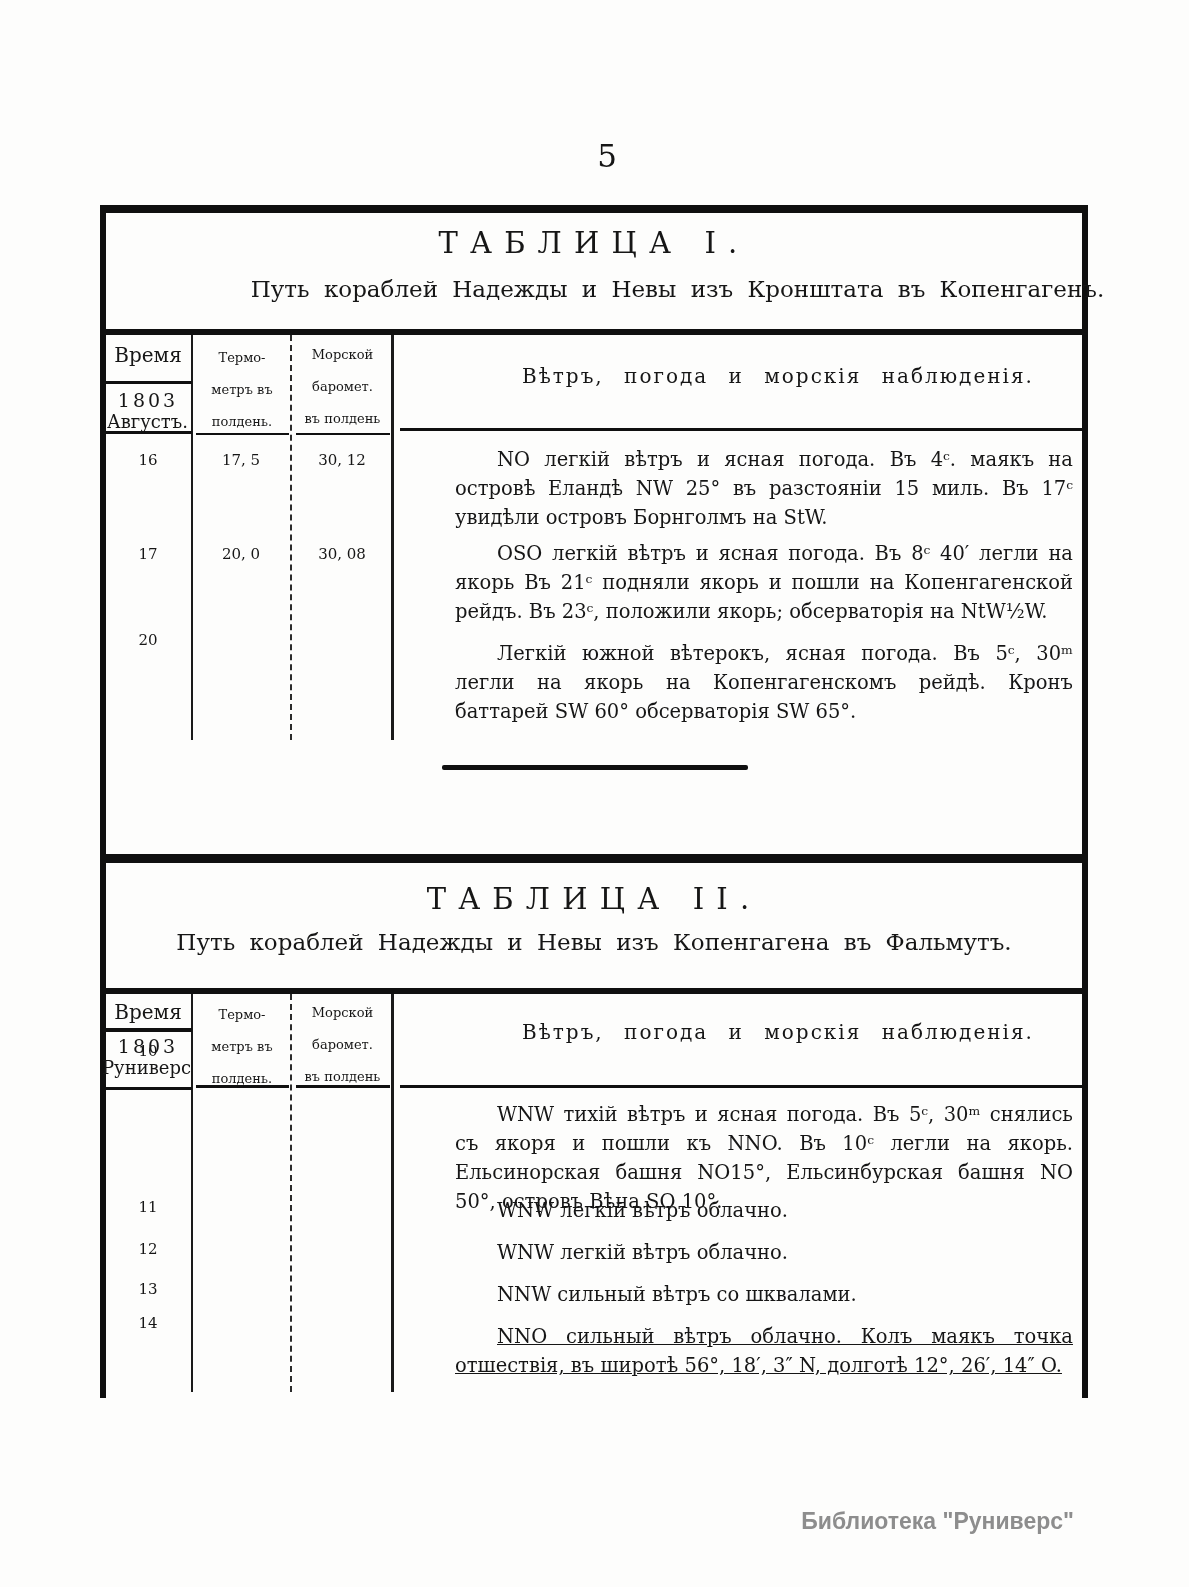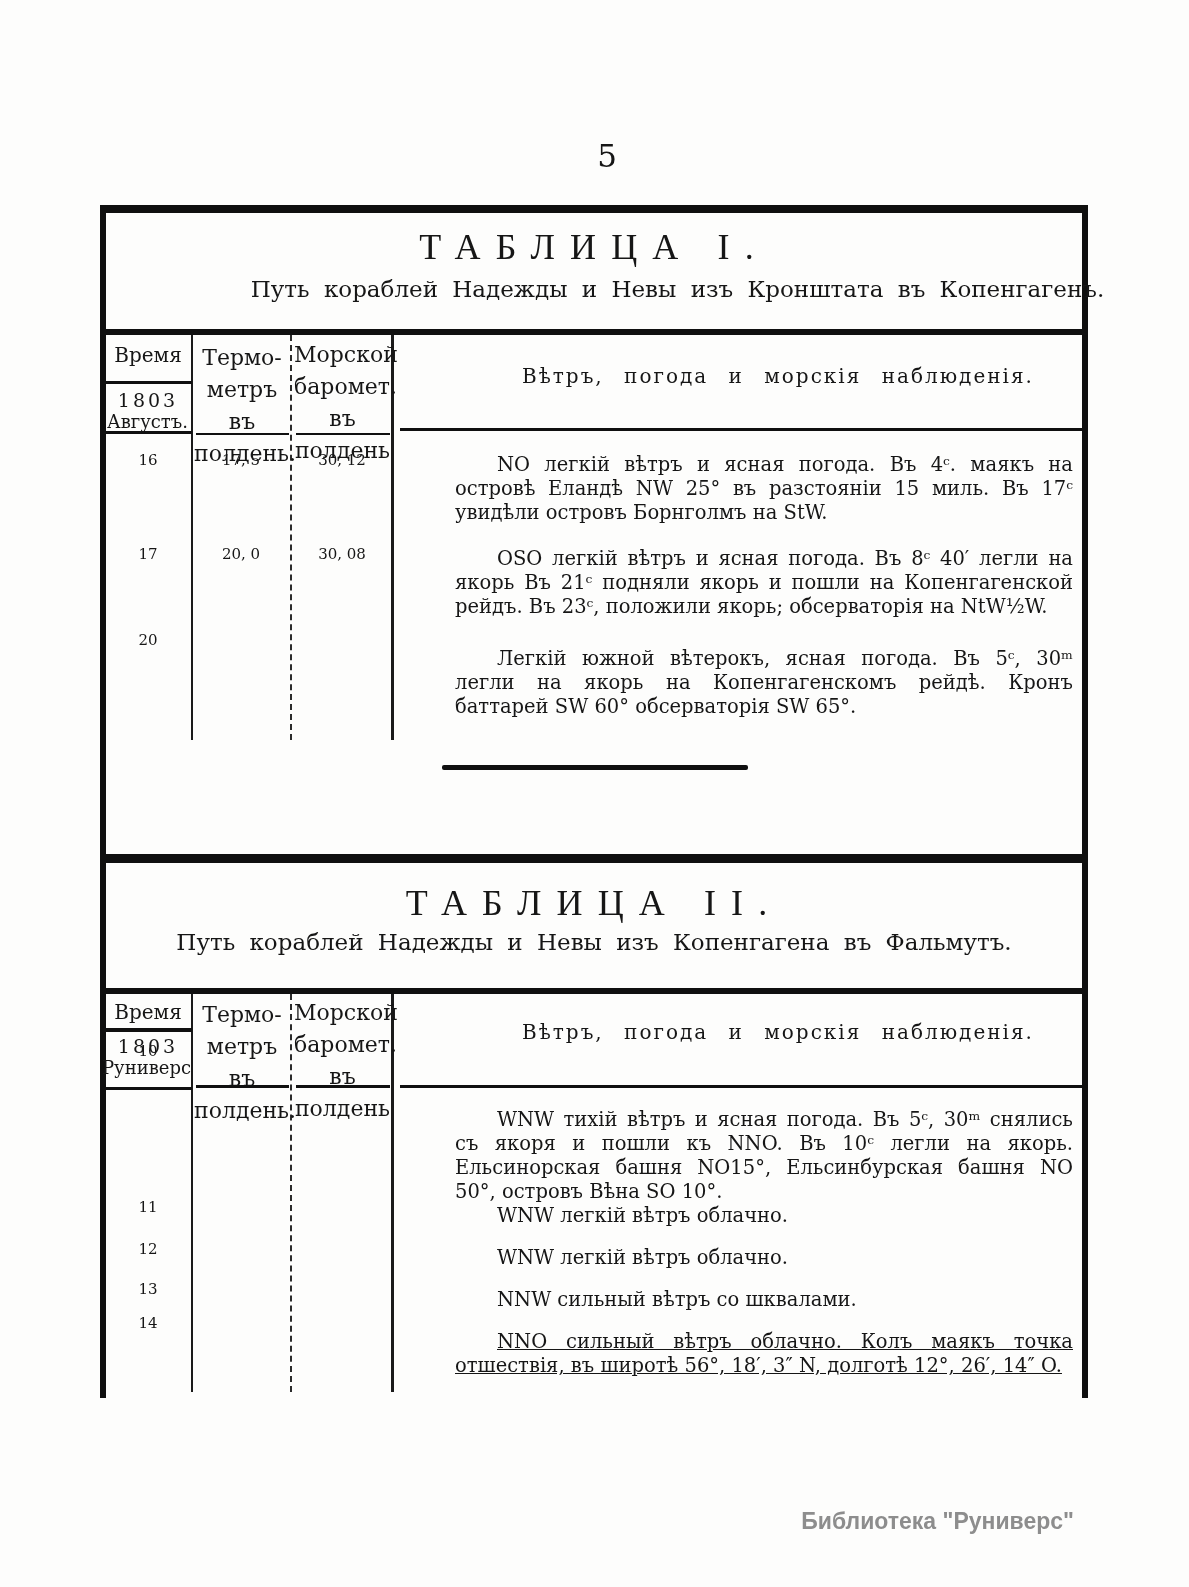--- a/index.html
+++ b/index.html
@@ -18,32 +18,32 @@
   .vline{position:absolute;background:#1a1a1a;}
   .vline-dashed{position:absolute;border-left:2px dashed #2b2b2b;}
   .page-number{font-size:31px;letter-spacing:1px;}
   .frame{
     position:absolute;left:100px;top:205px;width:988px;height:1193px;
     box-sizing:border-box;
     border-top:8px solid #0f0f0f;
     border-left:6px solid #0f0f0f;
     border-right:6px solid #0f0f0f;
   }
-  .tbl-title{font-size:36px;letter-spacing:0.42em;white-space:nowrap;font-family:Liberation Serif, serif;}
+  .tbl-title{font-size:29px;letter-spacing:0.42em;white-space:nowrap;}
   .tbl-subtitle{font-size:23px;word-spacing:7px;white-space:nowrap;}
   .hdr{font-size:20px;}
   .hdr-small{font-size:18px;}
-  .hdr3{font-size:22px;line-height:32px;}
+  .hdr3{font-size:13px;line-height:32px;}
   .hdr3 span{display:block;}
   .obs-hdr{font-size:20px;letter-spacing:2px;word-spacing:12px;white-space:nowrap;padding-left:40px;}
   .year{font-size:19px;letter-spacing:3px;}
   .cell{font-size:15px;text-align:center;}
   .obs{
-    font-size:19.5px;line-height:24px;
-    text-indent:42px;text-align:justify;margin-top:8px;
+    font-size:19.5px;line-height:29px;
+    text-indent:42px;text-align:justify;
   }
   .watermark{
     font-family:"Liberation Sans",sans-serif;
     font-weight:bold;font-size:23px;color:#8d8d8d;
   }
 </style>
 </head>
 <body>
 
 <div class="page">

